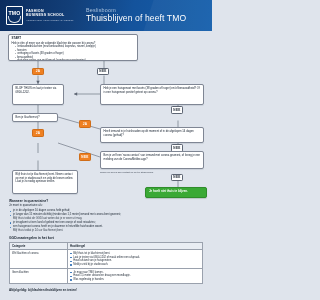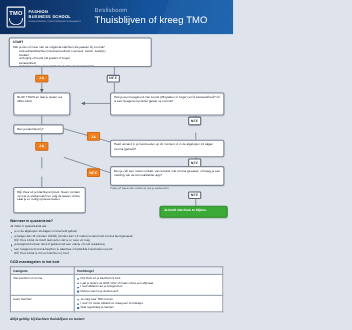--- a/index.html
+++ b/index.html
@@ -112,21 +112,21 @@
         <span>TMO</span>
       </div>
       <div class="logo-txt">
         <div class="logo-l1">FASHION</div>
         <div class="logo-l2">BUSINESS SCHOOL</div>
         <div class="logo-l3">HOGESCHOOL VOOR MODEMANAGEMENT</div>
       </div>
     </div>
     <div class="title-wrap">
       <div class="title-sub">Beslisboom</div>
-      <div class="title-main">Thuisblijven of kreeg TMO</div>
+      <div class="title-main">Thuisblijven of heeft TMO</div>
     </div>
   </div>
 
   <div class="flow">
 
     <svg class="wires" viewBox="0 0 212 169">
       <g stroke="#5d6573" stroke-width="0.6" fill="none">
 
         <path d="M38,30 L38,37"></path>
         <path d="M38,44.5 L38,53"></path>

